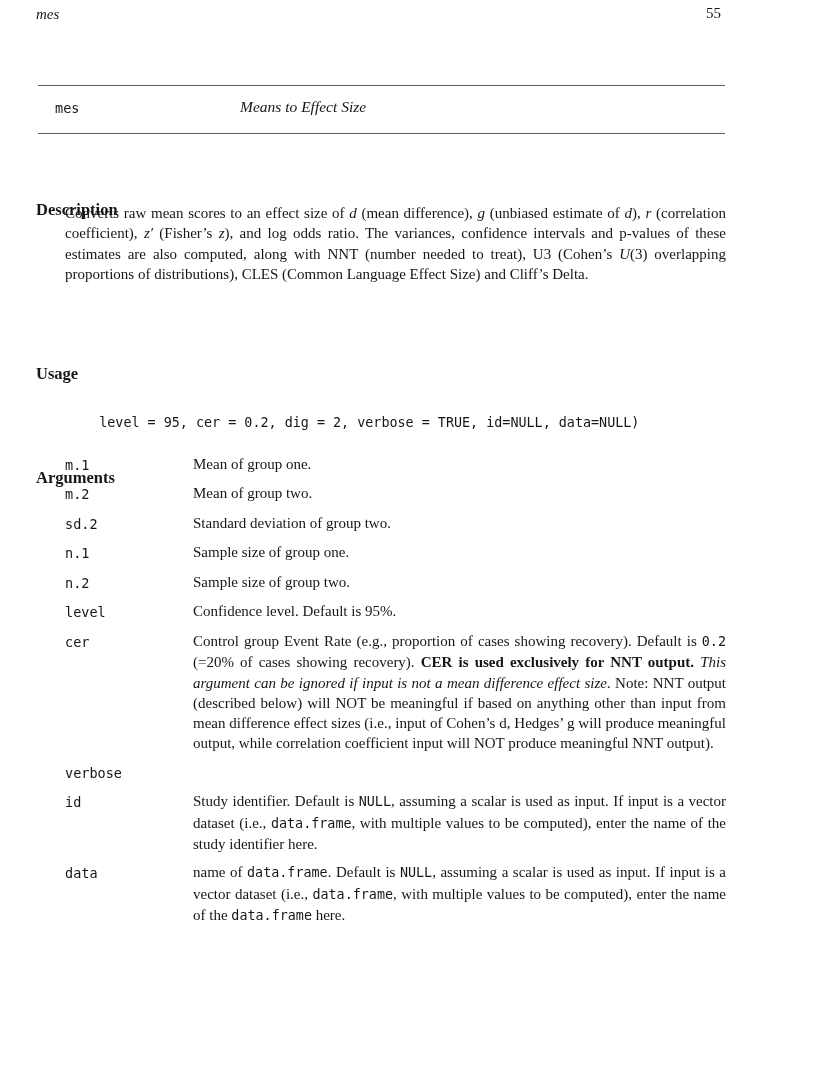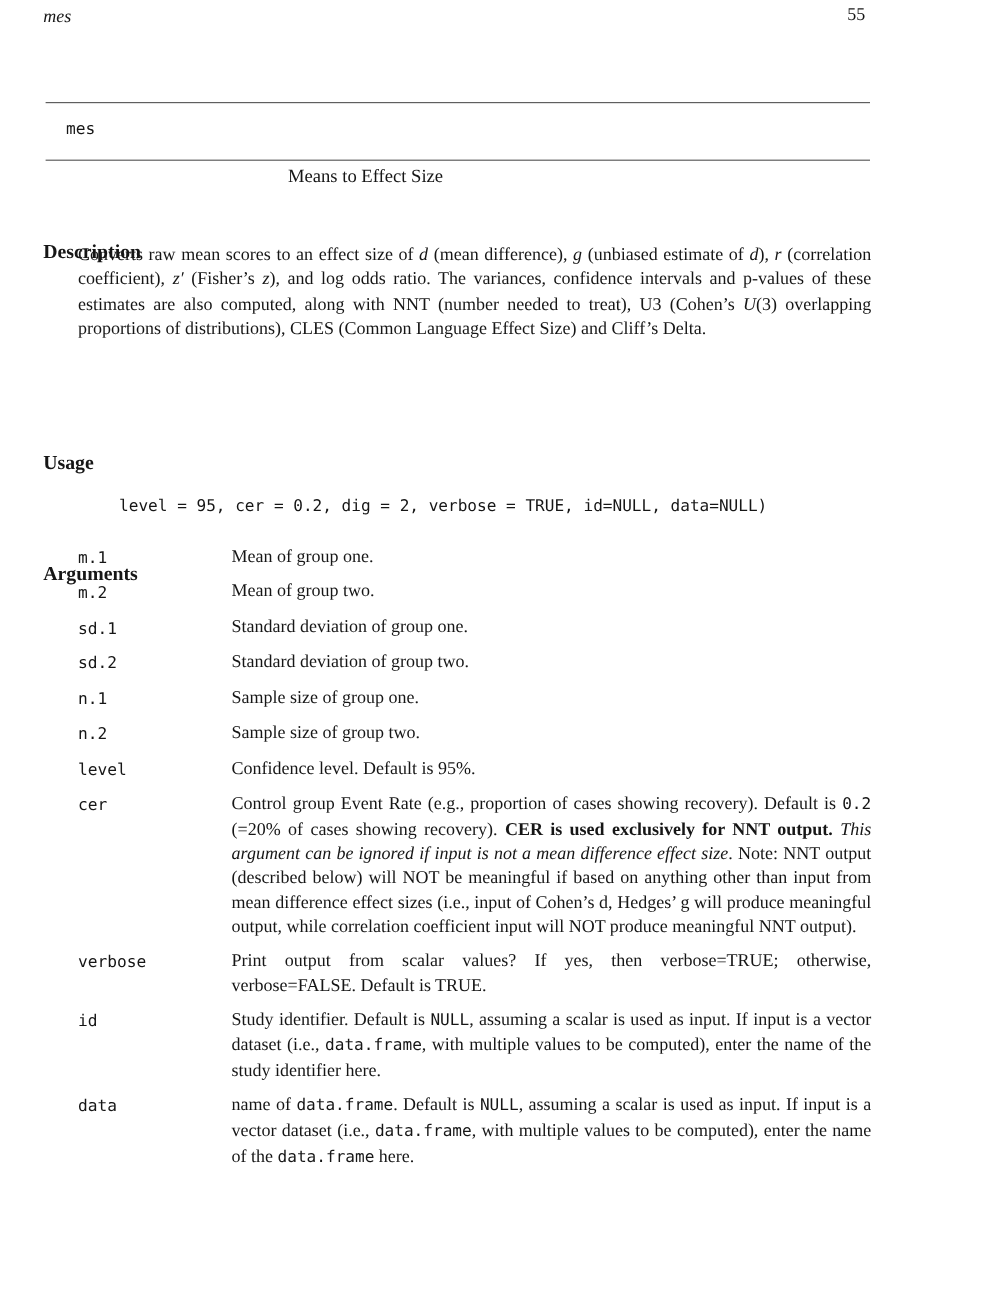--- a/index.html
+++ b/index.html
@@ -15,26 +15,26 @@
 
   
   .hdr-left  { left: 36px;  top: 6px;  font-style: italic; font-size: 15px; }
   .pagenum   { left: 706px; top: 5px;  font-size: 15px; }
 
   
   .rule { left: 38px; width: 687px; height: 1px; background: #5f5f5f; }
   #rule-top    { top: 85px; }
   #rule-bottom { top: 133px; }
   .entry-kw    { left: 55px;  top: 100px; font-family: "DejaVu Sans Mono", monospace; font-size: 13.5px; }
-  .entry-title { left: 240px; top: 98px;  font-size: 15.5px; margin-top: 41px; }
+  .entry-title { left: 240px; top: 98px;  font-style: italic; font-size: 15.5px; }
 
   
   .sec-h { left: 36px; font-weight: bold; font-size: 16.5px; margin-top: 32px; }
   #desc-h  { top: 168px; }
-  #usage-h { top: 344px; text-align: right; }
+  #usage-h { top: 332px; text-align: right; }
   #args-h  { top: 436px; }
 
   
   .para {
     left: 65px; top: 203px; width: 661px;
     font-size: 15px; line-height: 20.3px;
     text-align: justify;
   }
 
   
@@ -88,24 +88,20 @@
   <div class="arg-row">
     <div class="arg-term">m.1</div>
     <div class="arg-desc"><span>Mean of group one.</span></div>
   </div>
 
   <div class="arg-row">
     <div class="arg-term">m.2</div>
     <div class="arg-desc"><span>Mean of group two.</span></div>
   </div>
 
-  <div class="arg-row">
-    <div class="arg-term">sd.1</div>
-    <div class="arg-desc"><span>Standard deviation of group one.</span></div>
-  </div>
 
   <div class="arg-row">
     <div class="arg-term">sd.2</div>
     <div class="arg-desc"><span>Standard deviation of group two.</span></div>
   </div>
 
   <div class="arg-row">
     <div class="arg-term">n.1</div>
     <div class="arg-desc"><span>Sample size of group one.</span></div>
   </div>
@@ -121,21 +117,20 @@
   </div>
 
   <div class="arg-row">
     <div class="arg-term">cer</div>
     <div class="arg-desc"><span>Control group Event Rate (e.g., proportion of cases showing recovery). Default is </span><span class="cd">0.2</span><span> (=20% of cases showing recovery). </span><span class="bd">CER is used exclusively for NNT output. </span><span class="it">This argument can be ignored if input is not a mean difference effect size</span><span>. Note: NNT output (described below) will NOT be meaningful if based on anything other than input from mean difference effect sizes (i.e., input of Cohen’s d, Hedges’ g will produce meaningful output, while correlation coefficient input will NOT produce meaningful NNT output).</span></div>
   </div>
 
 
   <div class="arg-row">
     <div class="arg-term">verbose</div>
-    <div class="arg-desc"><span>Print output from scalar values? If yes, then verbose=TRUE; otherwise, verbose=FALSE. Default is TRUE.</span></div>
   </div>
 
   <div class="arg-row">
     <div class="arg-term">id</div>
     <div class="arg-desc"><span>Study identifier. Default is </span><span class="cd">NULL</span><span>, assuming a scalar is used as input. If input is a vector dataset (i.e., </span><span class="cd">data.frame</span><span>, with multiple values to be computed), enter the name of the study identifier here.</span></div>
   </div>
 
   <div class="arg-row">
     <div class="arg-term">data</div>
     <div class="arg-desc"><span>name of </span><span class="cd">data.frame</span><span>. Default is </span><span class="cd">NULL</span><span>, assuming a scalar is used as input. If input is a vector dataset (i.e., </span><span class="cd">data.frame</span><span>, with multiple values to be computed), enter the name of the </span><span class="cd">data.frame</span><span> here.</span></div>

